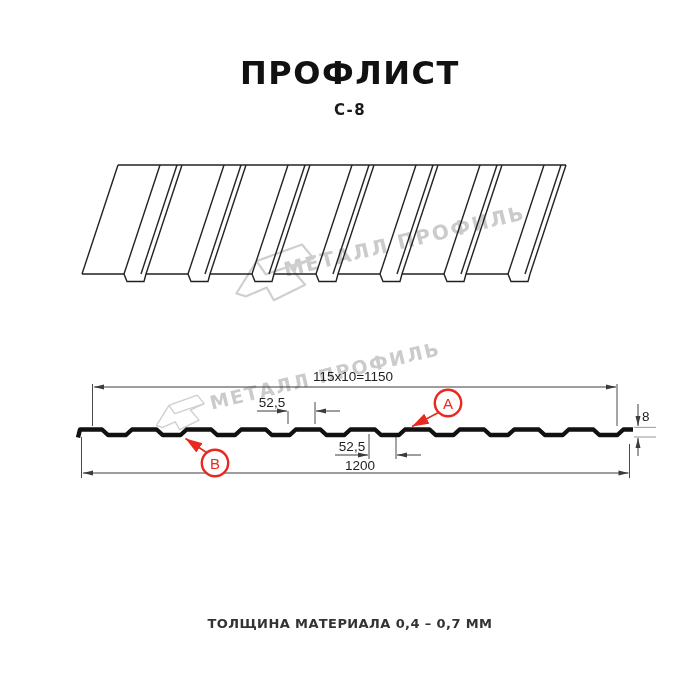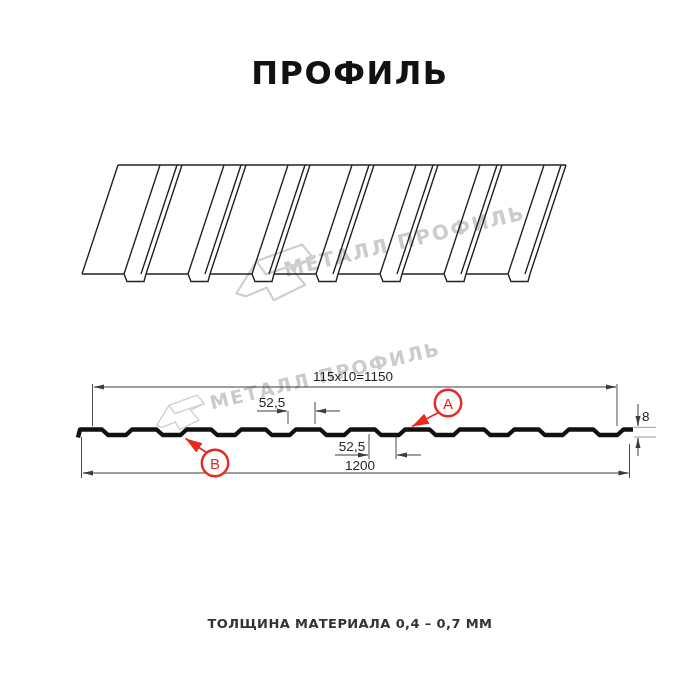--- a/index.html
+++ b/index.html
@@ -18,21 +18,22 @@
   svg{position:absolute;left:0;top:0;}
   svg text{font-family:"Liberation Sans","DejaVu Sans",sans-serif;}
   .dimtxt{font-size:13.5px;fill:#222;}
   .redtxt{font-size:15px;fill:#e8291f;}
 </style>
 </head>
 <body>
 
 <div class="canvas">
 
-  <div class="title">ПРОФИЛЬ</div>
+  <div class="title">ПРОФЛИСТ</div>
+  <div class="subtitle">С-8</div>
 
   <div class="wm wm1">МЕТАЛЛ ПРОФИЛЬ</div>
   <div class="wm wm2">МЕТАЛЛ ПРОФИЛЬ</div>
 
   <svg width="700" height="700" viewBox="0 0 700 700">
     <defs>
       <marker id="arr" orient="auto" markerWidth="11" markerHeight="7" refX="10.5" refY="3.5">
         <path d="M0.5,1 L10.5,3.5 L0.5,6 Z" fill="#3c3c3c"></path>
       </marker>
       <marker id="arrR" orient="auto" markerWidth="11" markerHeight="8" refX="10.5" refY="4">

